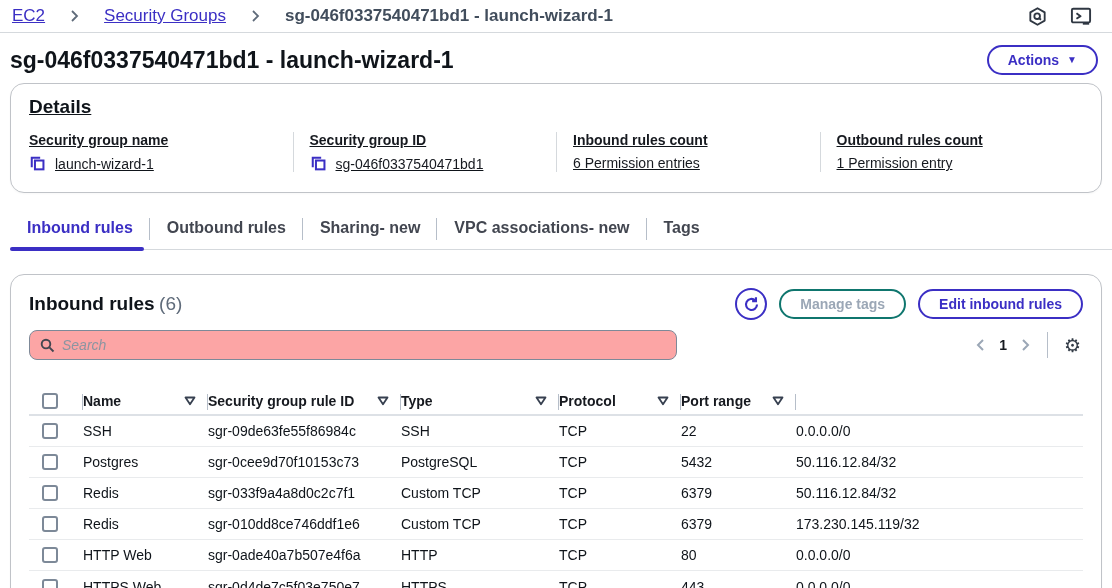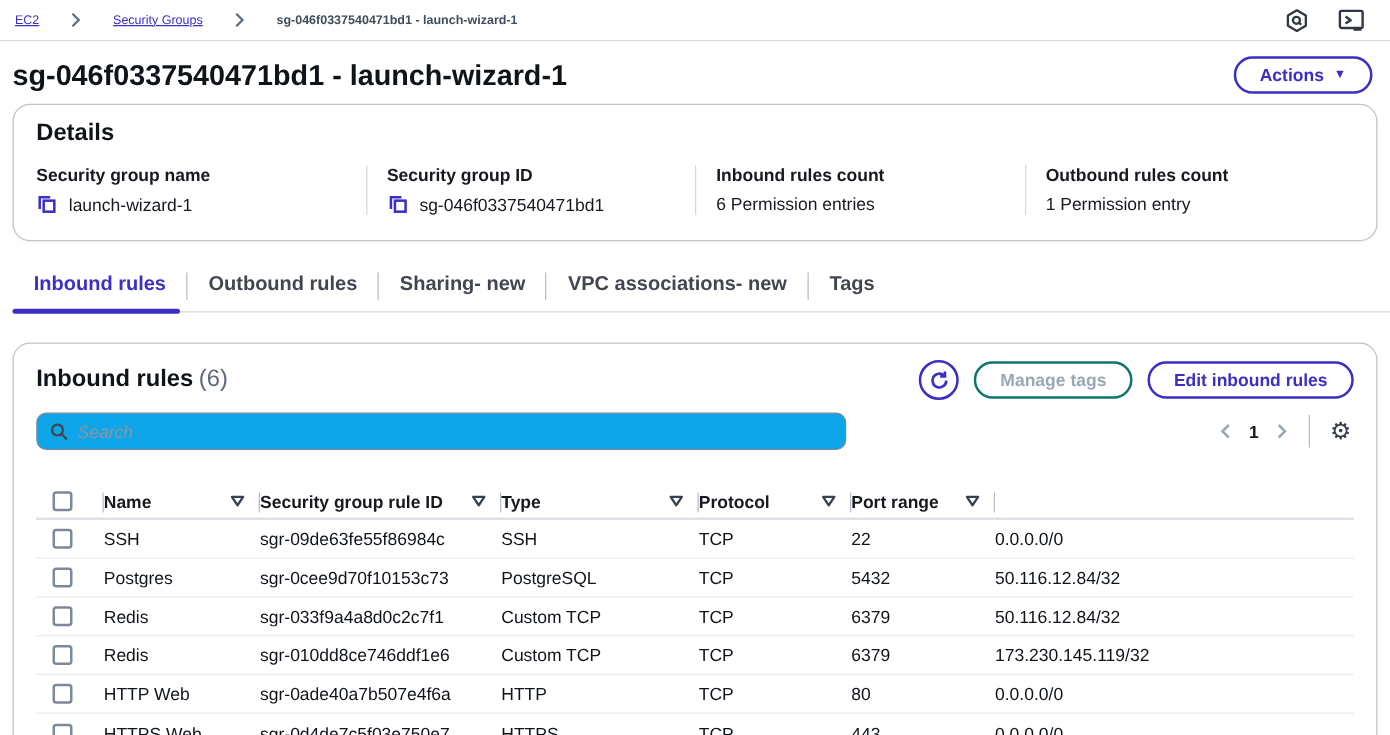--- a/index.html
+++ b/index.html
@@ -2,21 +2,21 @@
 <html><head>
 <meta charset="utf-8">
 <style>
   * { margin:0; padding:0; box-sizing:border-box; }
   html,body { width:1112px; height:588px; background:#fff; overflow:hidden;
     font-family:"Liberation Sans", sans-serif; color:#0f141a; }
 
   
   .crumbbar { height:33px; display:flex; align-items:center; padding:0 12px;
     border-bottom:1px solid #d5d9dd; }
-  .crumbs { display:flex; align-items:center; gap:25px; font-size:10px; }
+  .crumbs { display:flex; align-items:center; gap:25px; font-size:17px; }
   .crumb-link { color:#3b2fc4; text-decoration:underline; cursor:pointer; }
   .crumb-sep { color:#5f6b7a; display:flex; align-items:center; }
   .crumb-current { color:#414d5c; font-weight:bold; }
   .crumb-spacer { flex:1; }
   .topicons { display:flex; align-items:center; gap:22px; padding-right:8px; }
   .topicon { cursor:pointer; display:flex; align-items:center; }
 
   
   .pagehead { display:flex; align-items:center; justify-content:space-between;
     padding:12px 14px 8px 10px; }
@@ -27,21 +27,21 @@
     font-family:"Liberation Sans", sans-serif; }
   .btn-outline { border:2px solid #3b2fc4; color:#3b2fc4; }
   .btn-disabled { border:2px solid #0f766e; color:#9ba7b6; cursor:default; }
   .caret { font-size:10px; line-height:1; }
 
   
   .card { background:#fff; border:1px solid #c0c3c8; border-radius:14px;
     margin:0 10px; box-shadow:0 1px 2px rgba(0,0,0,.03); }
 
   
-  .details-card { padding:12px 18px 20px 18px; }
+  .details-card { padding:12px 18px 20px 18px;text-decoration:underline; }
   .details-title { font-size:19px; font-weight:bold; margin-bottom:14px; }
   .details-grid { display:grid; grid-template-columns:repeat(4,1fr); }
   .dfield { padding-left:16px; border-left:1px solid #d5d9dd; }
   .dfield:first-child { padding-left:0; border-left:none; }
   .dlabel { font-size:14px; font-weight:bold; color:#16191f; margin-bottom:7px; }
   .dvalue { font-size:14px; color:#16191f; display:flex; align-items:center; gap:9px; }
   .copy-btn { display:flex; align-items:center; cursor:pointer; }
 
   
   .tabs { display:flex; align-items:stretch; margin:16px 0 0 10px; position:relative; }
@@ -60,21 +60,21 @@
   .table-card { margin-top:24px; padding:13px 18px 0 18px; }
   .panel-head { display:flex; align-items:center; justify-content:space-between; }
   .panel-title { font-size:19px; font-weight:bold; }
   .panel-count { font-size:19px; font-weight:normal; color:#5f6b7a; }
   .panel-actions { display:flex; align-items:center; gap:12px; }
   .refresh-btn { width:32px; height:32px; border-radius:50%; border:2px solid #3b2fc4;
     background:#fff; display:flex; align-items:center; justify-content:center; cursor:pointer; }
 
   .toolrow { display:flex; align-items:center; margin-top:10px; }
   .searchbox { width:648px; height:30px; border:1px solid #7d8998; border-radius:8px;
-    display:flex; align-items:center; gap:7px; padding:0 10px; background:#0ea5e9; }
+    display:flex; align-items:center; gap:7px; padding:0 10px; background:#fca5a5; }
   .searchbox input { border:none; outline:none; flex:1; font-size:14px; font-style:italic;
     color:#16191f; background:transparent; font-family:"Liberation Sans", sans-serif; }
   .searchbox input::placeholder { color:#8c95a1; font-style:italic; }
   .toolrow .spacer { flex:1; }
   .pager { display:flex; align-items:center; gap:14px; padding-right:16px; margin-right:12px;
     border-right:1px solid #b6bec9; height:26px; }
   .pg-btn { display:flex; align-items:center; cursor:default; }
   .pg-num { font-size:14px; font-weight:bold; color:#16191f; }
   .gear { font-size:19px; color:#333c47; cursor:pointer; line-height:1; padding:0 2px 0 4px; }
 

